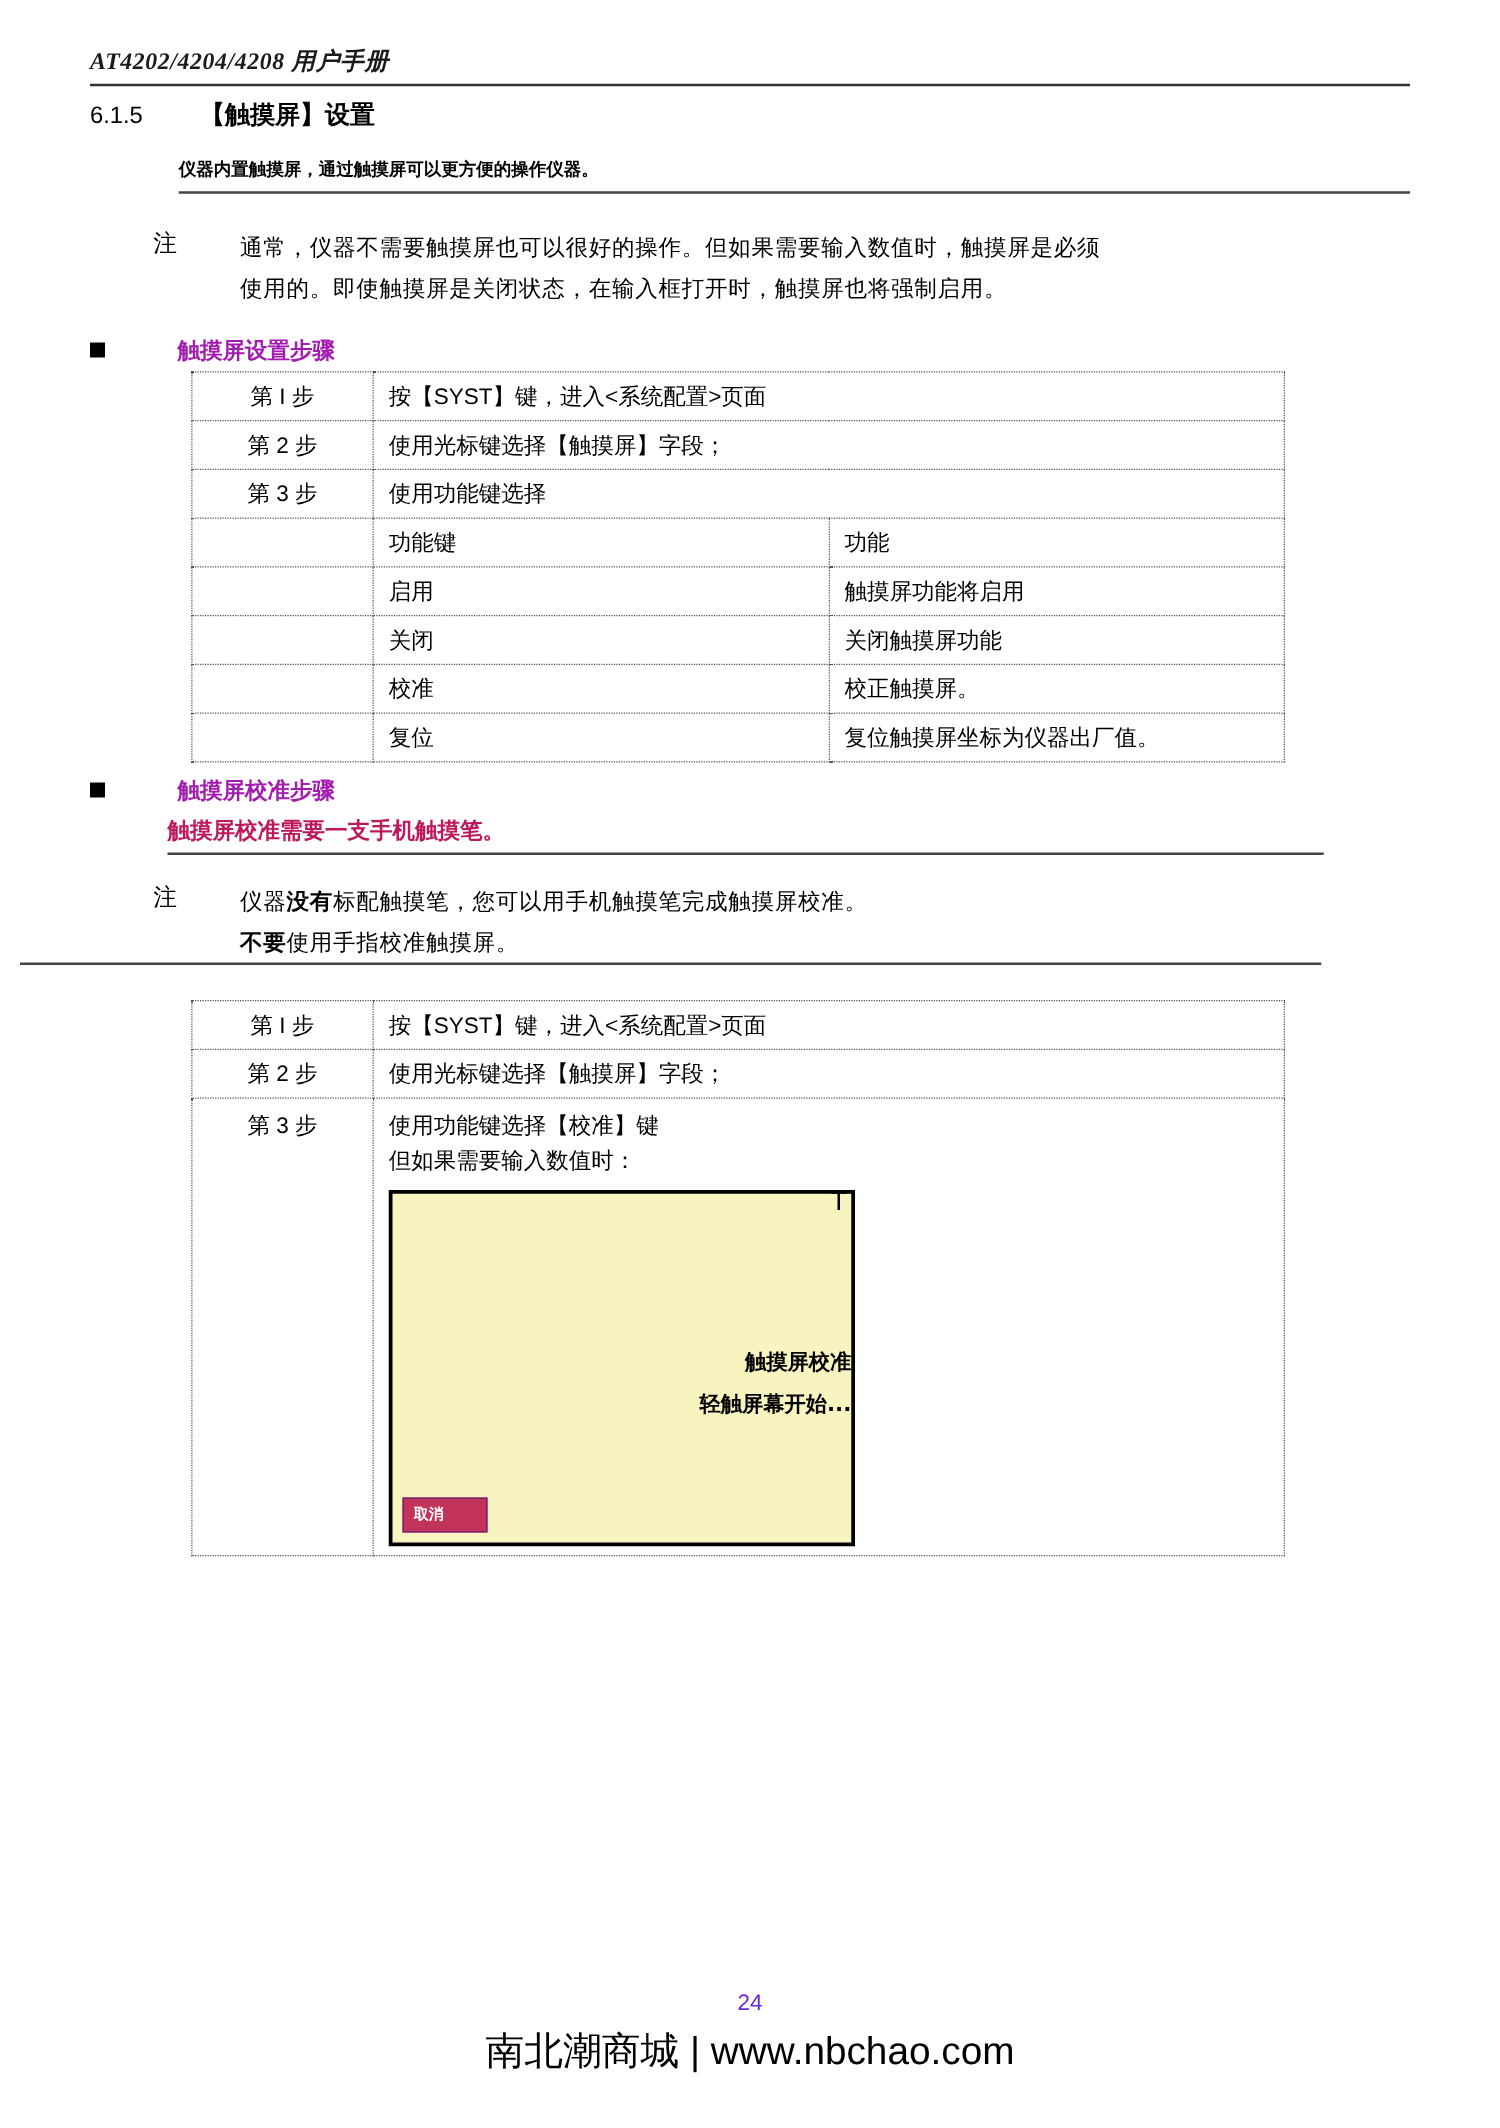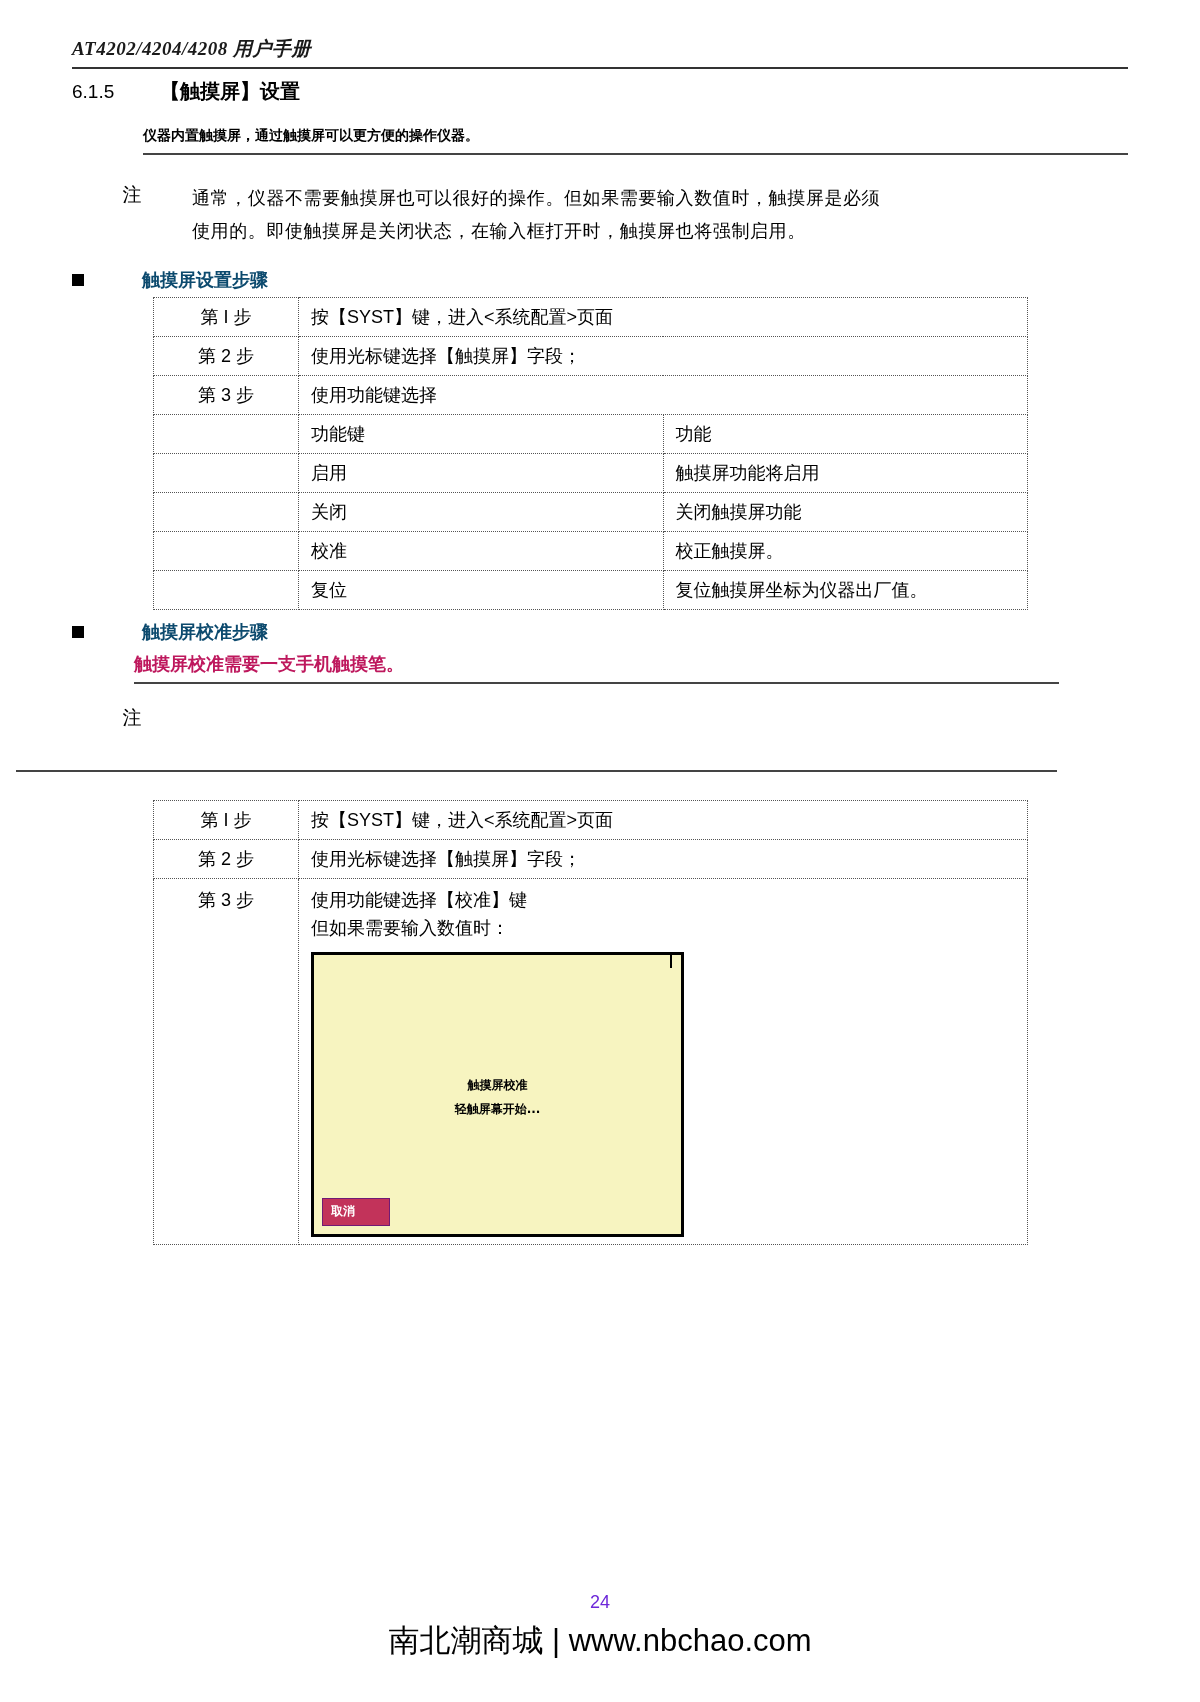--- a/index.html
+++ b/index.html
@@ -129,21 +129,21 @@
   .bullet-square {
     width: 12px;
     height: 12px;
     background: #000;
     display: inline-block;
     margin-right: 58px;
   }
   .bullet-label {
     font-size: 18px;
     font-weight: bold;
-    color: #0c4a6e;
+    color: #a21caf;
   }
   .bullet-1 { left: 72px; top: 268px; }
   .bullet-2 { left: 72px; top: 620px; }
 
   
   .sub-para {
     position: absolute;
     left: 134px;
     top: 652px;
     width: 925px;
@@ -196,23 +196,23 @@
     height: 285px;
     background: #f7f4c0;
     border: 3px solid #000;
     margin-top: 8px;
   }
   .calib-center {
     position: absolute;
     left: 0;
     right: 0;
     top: 118px;
-    text-align: center;
+    text-align: right;
     font-family: "DejaVu Sans", sans-serif;
-    font-size: 12px;
+    font-size: 17px;
     font-weight: bold;
     color: #000;
     line-height: 2.0;
   }
   .calib-corner {
     position: absolute;
     right: 3px;
     top: -2px;
     width: 14px;
     height: 16px;
@@ -356,20 +356,24 @@
     <span class="bullet-label">触摸屏校准步骤</span>
   </div>
 
   <div class="sub-para">
     <div class="sub-para-text">触摸屏校准需要一支手机触摸笔。</div>
     <div class="sub-para-rule"></div>
   </div>
 
   <div class="note note-2">
     <div class="note-label">注</div>
+    <div class="note-body">
+      <div><span>仪器</span><b>没有</b><span>标配触摸笔，您可以用手机触摸笔完成触摸屏校准。</span></div>
+      <div><b>不要</b><span>使用手指校准触摸屏。</span></div>
+    </div>
   </div>
   <div class="rule-under-note2"></div>
 
   <table class="steps-table table-2">
     <tbody>
         <tr>
       <td class="col-step">第 I 步</td>
       <td class="col-desc">按【SYST】键，进入&lt;系统配置&gt;页面</td>
     </tr>
     <tr>

